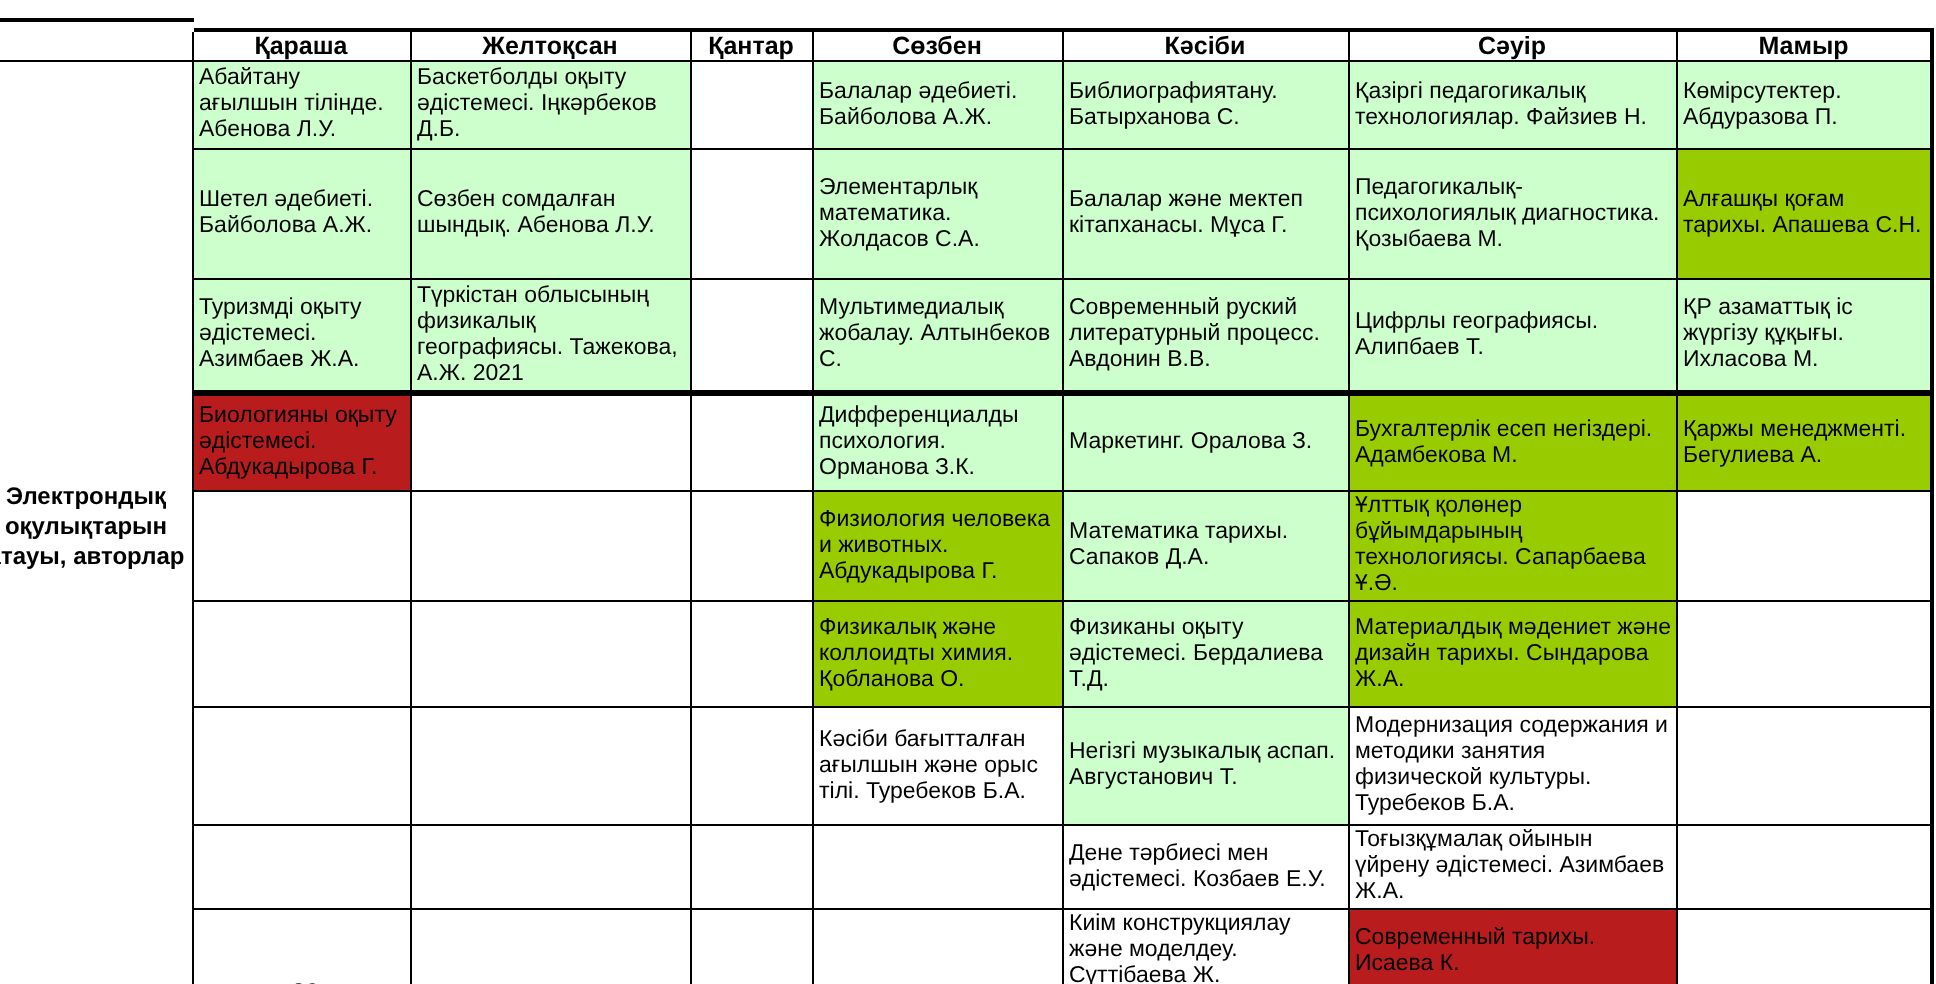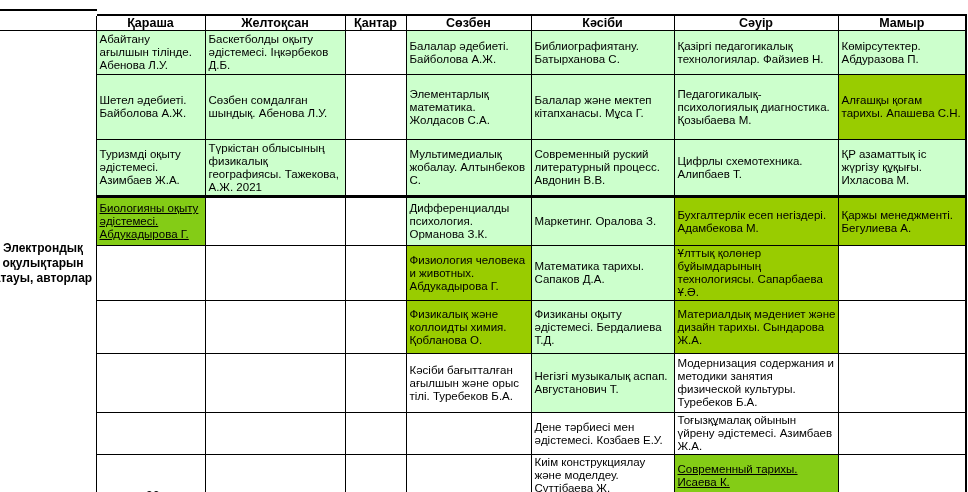--- a/index.html
+++ b/index.html
@@ -5,21 +5,21 @@
   html,body{margin:0;padding:0;background:#ffffff;}
   body{font-family:"Liberation Sans","DejaVu Sans",sans-serif;color:#000;}
   .page{position:relative;width:968px;height:492px;background:#fff;overflow:hidden;}
   table.sched{border-collapse:collapse;table-layout:fixed;width:966px;position:absolute;left:0;top:14px;}
   td,th{border:1px solid #000;overflow:hidden;}
   th{font-size:12.5px;font-weight:bold;text-align:center;padding:0;border-top:2px solid #000;background:#fff;}
   td.cell{font-size:11.5px;line-height:13px;vertical-align:middle;text-align:left;padding:1px 2px 1px 3px;}
   
   td[data-bg="green"]{background:#CCFFCC;}
   td[data-bg="olive"]{background:#99CC00;}
-  td[data-bg="pink"]{background:#84cc16;text-decoration:underline;}
+  td[data-bg="pink"]{background:#b91c1c;}
   td[data-bg="white"]{background:#FFFFFF;}
   
   tr.hr{height:15px;} tr.r0{height:44px;} tr.r1{height:65px;margin-left:12px;} tr.r2{height:57px;}
   tr.r3{height:49px;} tr.r4{height:55px;} tr.r5{height:53px;} tr.r6{height:59px;padding-left:44px;}
   tr.r7{height:40px;} tr.r8{height:42px;} tr.totals-row{height:16px;}
   
   tr.r2 td{border-bottom-width:3px;}
   tr.totals-row td{border-bottom-width:3px;}
   
   .last-col{border-right-width:2px;}
@@ -84,21 +84,21 @@
       <td class="cell" data-bg="green">Балалар және мектеп кітапханасы. Мұса Г.</td>
       <td class="cell" data-bg="green">Педагогикалық-психологиялық диагностика. Қозыбаева М.</td>
       <td class="cell last-col" data-bg="olive">Алғашқы қоғам тарихы. Апашева С.Н.</td>
     </tr>
     <tr class="r2">
       <td class="cell" data-bg="green">Туризмді оқыту әдістемесі. Азимбаев Ж.А.</td>
       <td class="cell" data-bg="green">Түркістан облысының физикалық географиясы. Тажекова, А.Ж. 2021</td>
       <td class="cell" data-bg="white"></td>
       <td class="cell" data-bg="green">Мультимедиалық жобалау. Алтынбеков С.</td>
       <td class="cell" data-bg="green">Современный руский литературный процесс. Авдонин В.В.</td>
-      <td class="cell" data-bg="green">Цифрлы схемотехника. Алипбаев Т.</td>
+      <td class="cell" data-bg="green">Цифрлы географиясы. Алипбаев Т.</td>
       <td class="cell last-col" data-bg="green">ҚР азаматтық іс жүргізу құқығы. Ихласова М.</td>
     </tr>
     <tr class="r3">
       <td class="cell" data-bg="pink">Биологияны оқыту әдістемесі. Абдукадырова Г.</td>
       <td class="cell" data-bg="white"></td>
       <td class="cell" data-bg="white"></td>
       <td class="cell" data-bg="green">Дифференциалды психология. Орманова З.К.</td>
       <td class="cell" data-bg="green">Маркетинг. Оралова З.</td>
       <td class="cell" data-bg="olive">Бухгалтерлік есеп негіздері. Адамбекова М.</td>
       <td class="cell last-col" data-bg="olive">Қаржы менеджменті. Бегулиева А.</td>

